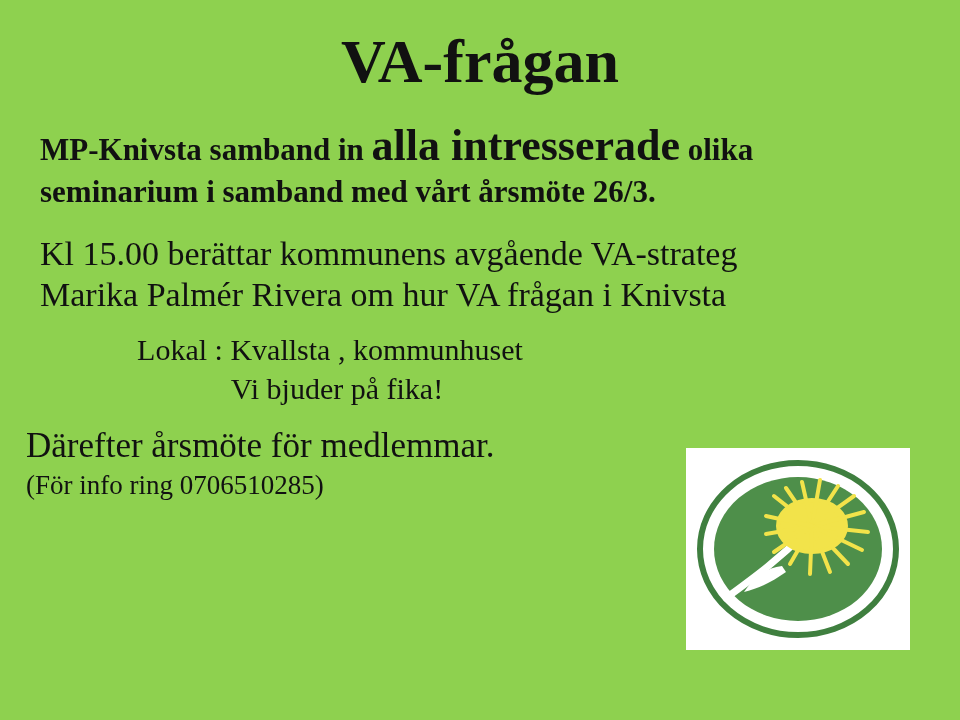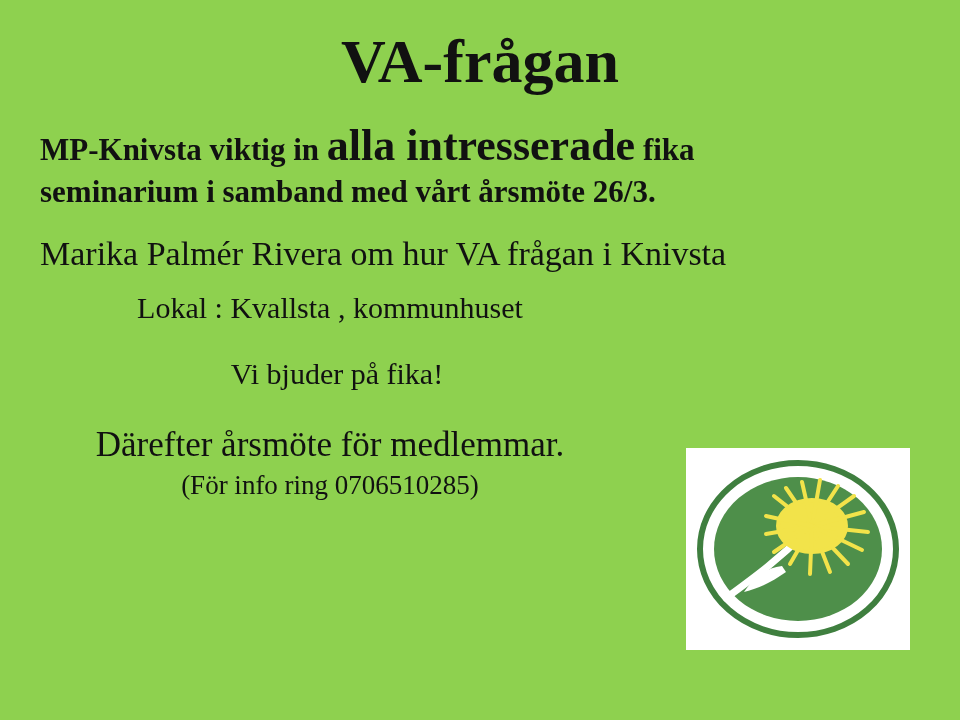--- a/index.html
+++ b/index.html
@@ -58,27 +58,26 @@
   .body-text .bline { display: block; }
 
   .venue {
     margin-top: 14px;
     font-size: 30px;
     line-height: 1.3;
     text-align: center;
     padding-right: 300px;
   }
   .venue .vline { display: block; text-align: center; }
-  .venue .vline.indent { padding-left: 14px; margin-top: 27px; }
+  .venue .vline.indent { padding-left: 14px; }
 
   .closing {
-    margin-top: 30px;
+    margin-top: 16px;
     font-size: 35px;
     line-height: 1.25;
-    text-align: center;
     padding-right: 300px;
   }
   .closing .phone {
     display: block;
     font-size: 27px;
     margin-top: 2px;
   }
 
   .logo {
     position: absolute;
@@ -93,25 +92,26 @@
 </head>
 <body>
 
 <div class="poster">
 
   <h1 class="title">
     <span class="line1">VA-frågan</span>
   </h1>
 
   <div class="intro">
-    <span>MP-Knivsta viktig in </span><span class="big">alla intresserade</span><span> fika</span><br>
+    <span>MP-Knivsta samband in </span><span class="big">alla intresserade</span><span> olika</span><br>
     <span>seminarium i samband med vårt årsmöte 26/3.</span>
   </div>
 
   <div class="body-text">
+    <span class="bline">Kl 15.00 berättar kommunens avgående VA-strateg</span>
     <span class="bline">Marika Palmér Rivera om hur VA frågan i Knivsta</span>
   </div>
 
   <div class="venue">
     <span class="vline">Lokal : Kvallsta , kommunhuset</span>
     <span class="vline indent">Vi bjuder på fika!</span>
   </div>
 
   <div class="closing">
     <span>Därefter årsmöte för medlemmar.</span>

